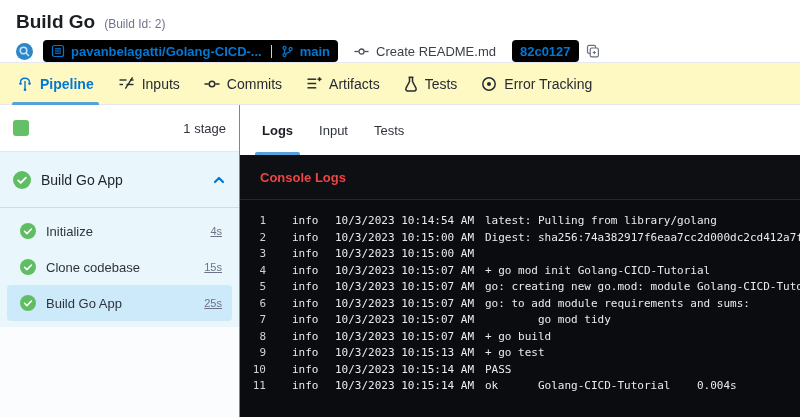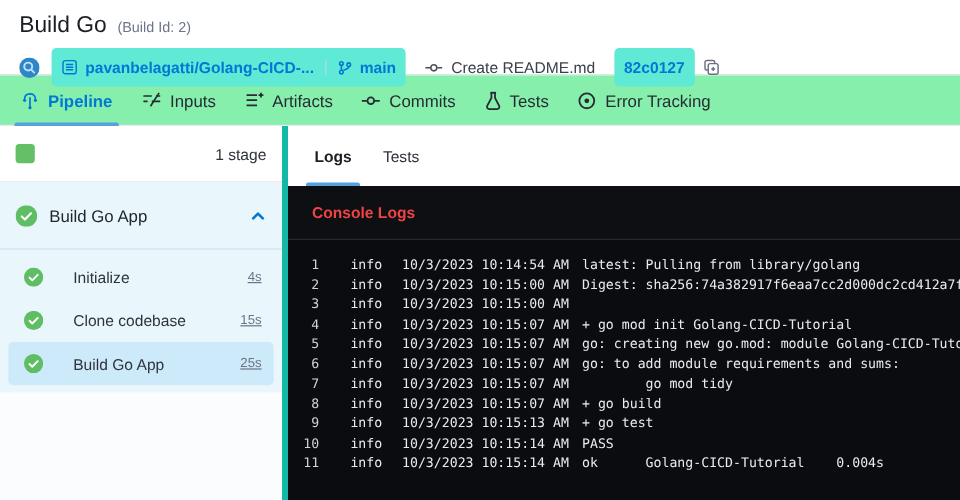--- a/index.html
+++ b/index.html
@@ -6,57 +6,57 @@
   html,body { width:800px; height:417px; }
   body {
     background:#ffffff;
     font-family:"Liberation Sans","DejaVu Sans",sans-serif;
     color:#22272d;
     overflow:hidden;
   }
   
   .header { height:62px; padding:11px 16px 0; background:#fff; }
   .title-row { display:flex; align-items:baseline; gap:9px; }
-  .page-title { font-size:19px; font-weight:400; color:#1b1e23; }
+  .page-title { font-size:19px; font-weight:700; color:#1b1e23; }
   .build-id { font-size:12px; color:#70748a; }
   .meta-row { margin-top:7px; display:flex; align-items:center; }
-  .pill { display:flex; align-items:center; background:#5eead4; border-radius:4px; height:32px; padding:0 8px; gap:6px; }
+  .pill { display:flex; align-items:center; background:#000000; border-radius:4px; height:22px; padding:0 8px; gap:6px; }
   .repo-pill { margin-left:10px; }
   .link-text { color:#0278d5; font-size:13px; font-weight:600; white-space:nowrap; }
   .vdiv { width:1px; height:13px; background:#b9d8ea; margin:0 3px; }
   .commit-group { display:flex; align-items:center; gap:7px; margin-left:16px; }
   .commit-msg { font-size:13px; color:#3c404a; white-space:nowrap; }
   .hash-pill { margin-left:16px; }
   .copy-btn { margin-left:7px; display:flex; align-items:center; cursor:pointer; background:none; border:none; }
   
-  .tabbar { height:43px; background:#86efac; border-top:1px solid #e7e8ed; border-bottom:1px solid #e7e8ed;
+  .tabbar { height:43px; background:#fef9c3; border-top:1px solid #e7e8ed; border-bottom:1px solid #e7e8ed;
             display:flex; align-items:stretch; padding-left:17px; gap:24px; }
   .nav-tab { position:relative; display:flex; align-items:center; gap:7px; font-size:14px; font-weight:500;
              color:#272b33; cursor:pointer; white-space:nowrap; }
   .nav-tab.active { color:#0278d5; font-weight:600; }
   .nav-tab.active::after { content:""; position:absolute; left:-5px; right:-5px; bottom:-1px; height:3px;
              background:#57a0de; border-radius:2px 2px 0 0; }
   .nav-tab svg { flex:none; }
   
   .content { display:flex; height:312px; }
   
-  .sidebar { width:240px; flex:none; display:flex; flex-direction:column; background:#fbfcfe; border-right:5px solid #14b8a6; }
+  .sidebar { width:240px; flex:none; display:flex; flex-direction:column; background:#fbfcfe; border-right:1px solid #14b8a6; }
   .stage-summary { height:47px; flex:none; background:#fff; border-bottom:1px solid #e7e8ed;
                    display:flex; align-items:center; padding:0 13px; }
   .stage-square { width:16px; height:16px; background:#63c066; border-radius:3px; }
   .stage-count { margin-left:auto; font-size:13px; color:#2f333c; }
   .stage-group { background:#e9f6fc; }
   .stage-header { height:56px; display:flex; align-items:center; padding:0 13px;
                   border-bottom:1px solid rgba(70,90,105,0.16); cursor:pointer; }
   .stage-name { margin-left:10px; font-size:14px; color:#22272d; }
   .chevron { margin-left:auto; display:flex; }
   .steps { padding:5px 7px 6px; }
   .step { height:36px; display:flex; align-items:center; padding:0 10px 0 13px; border-radius:4px; cursor:pointer; }
   .step.selected { background:#cdeafa; }
-  .step-name { margin-left:25px; font-size:13px; color:#2f333c; }
+  .step-name { margin-left:10px; font-size:13px; color:#2f333c; }
   .step-duration { margin-left:auto; font-size:11px; color:#6e7287;text-decoration:underline; }
   
   .log-panel { flex:1; min-width:0; display:flex; flex-direction:column; }
   .log-tabs { height:50px; flex:none; background:#fff; display:flex; align-items:stretch; padding-left:22px; gap:26px; }
   .log-tab { position:relative; display:flex; align-items:center; font-size:13px; font-weight:500; color:#2f333c; cursor:pointer; }
   .log-tab.active { font-weight:700; color:#1b1e23; }
   .log-tab.active::after { content:""; position:absolute; left:-7px; right:-7px; bottom:0; height:3px;
                   background:#57a0de; border-radius:2px 2px 0 0; }
   .console { flex:1; min-height:0; display:flex; flex-direction:column; background:#0a0c0f; }
   .console-header { height:45px; flex:none; background:#0d0f13; border-bottom:1px solid #26282e;
@@ -154,39 +154,39 @@
           <line x1="12" y1="4" x2="15.5" y2="4"></line>
           <line x1="1.5" y1="8.5" x2="5" y2="8.5"></line>
           <line x1="8.5" y1="8.5" x2="15.5" y2="8.5"></line>
           <path d="M14.6 1.4L7.4 12.6"></path>
         </svg>
     </span>
     <span>Inputs</span>
   </div>
   <div class="nav-tab">
     <span style="display:flex">
+      <svg width="16" height="16" viewBox="0 0 16 16" fill="none" stroke="currentColor" stroke-width="1.5">
+          <circle cx="8" cy="8" r="2.8"></circle>
+          <line x1="0.5" y1="8" x2="4.7" y2="8"></line>
+          <line x1="11.3" y1="8" x2="15.5" y2="8"></line>
+        </svg>
+    </span>
+    <span>Commits</span>
+  </div>
+  <div class="nav-tab">
+    <span style="display:flex">
       <svg width="16" height="15" viewBox="0 0 16 15" fill="none" stroke="currentColor" stroke-width="1.5">
           <line x1="1.5" y1="3.2" x2="10.2" y2="3.2"></line>
           <line x1="1.5" y1="7.5" x2="10.2" y2="7.5"></line>
           <line x1="1.5" y1="11.8" x2="10.2" y2="11.8"></line>
           <line x1="13.5" y1="1.2" x2="13.5" y2="5.2"></line>
           <line x1="11.5" y1="3.2" x2="15.5" y2="3.2"></line>
         </svg>
     </span>
     <span>Artifacts</span>
-  </div>
-  <div class="nav-tab">
-    <span style="display:flex">
-      <svg width="16" height="16" viewBox="0 0 16 16" fill="none" stroke="currentColor" stroke-width="1.5">
-          <circle cx="8" cy="8" r="2.8"></circle>
-          <line x1="0.5" y1="8" x2="4.7" y2="8"></line>
-          <line x1="11.3" y1="8" x2="15.5" y2="8"></line>
-        </svg>
-    </span>
-    <span>Commits</span>
   </div>
   <div class="nav-tab">
     <span style="display:flex">
       <svg width="14" height="16" viewBox="0 0 14 16" fill="none" stroke="currentColor" stroke-width="1.5">
           <path d="M4.6 1.3h4.8"></path>
           <path d="M5.5 1.3v4.3L2 12.2a1.9 1.9 0 0 0 1.7 2.7h6.6a1.9 1.9 0 0 0 1.7-2.7L8.5 5.6V1.3"></path>
         </svg>
     </span>
     <span>Tests</span>
   </div>
@@ -257,20 +257,23 @@
       </div>
     </div>
   </aside>
 
   <section class="log-panel">
     <div class="log-tabs">
       <div class="log-tab active">
         <span>Logs</span>
       </div>
       <div class="log-tab">
+        <span>Input</span>
+      </div>
+      <div class="log-tab">
         <span>Tests</span>
       </div>
     </div>
     <div class="console">
       <div class="console-header">
         <span>Console Logs</span>
       </div>
       <div class="console-body">
         <div class="ln"><span class="ln-num">1</span><span class="ln-level">info</span><span class="ln-time">10/3/2023 10:14:54 AM</span><span class="ln-msg">latest: Pulling from library/golang</span></div>
         <div class="ln"><span class="ln-num">2</span><span class="ln-level">info</span><span class="ln-time">10/3/2023 10:15:00 AM</span><span class="ln-msg">Digest: sha256:74a382917f6eaa7cc2d000dc2cd412a7f823f34</span></div>

